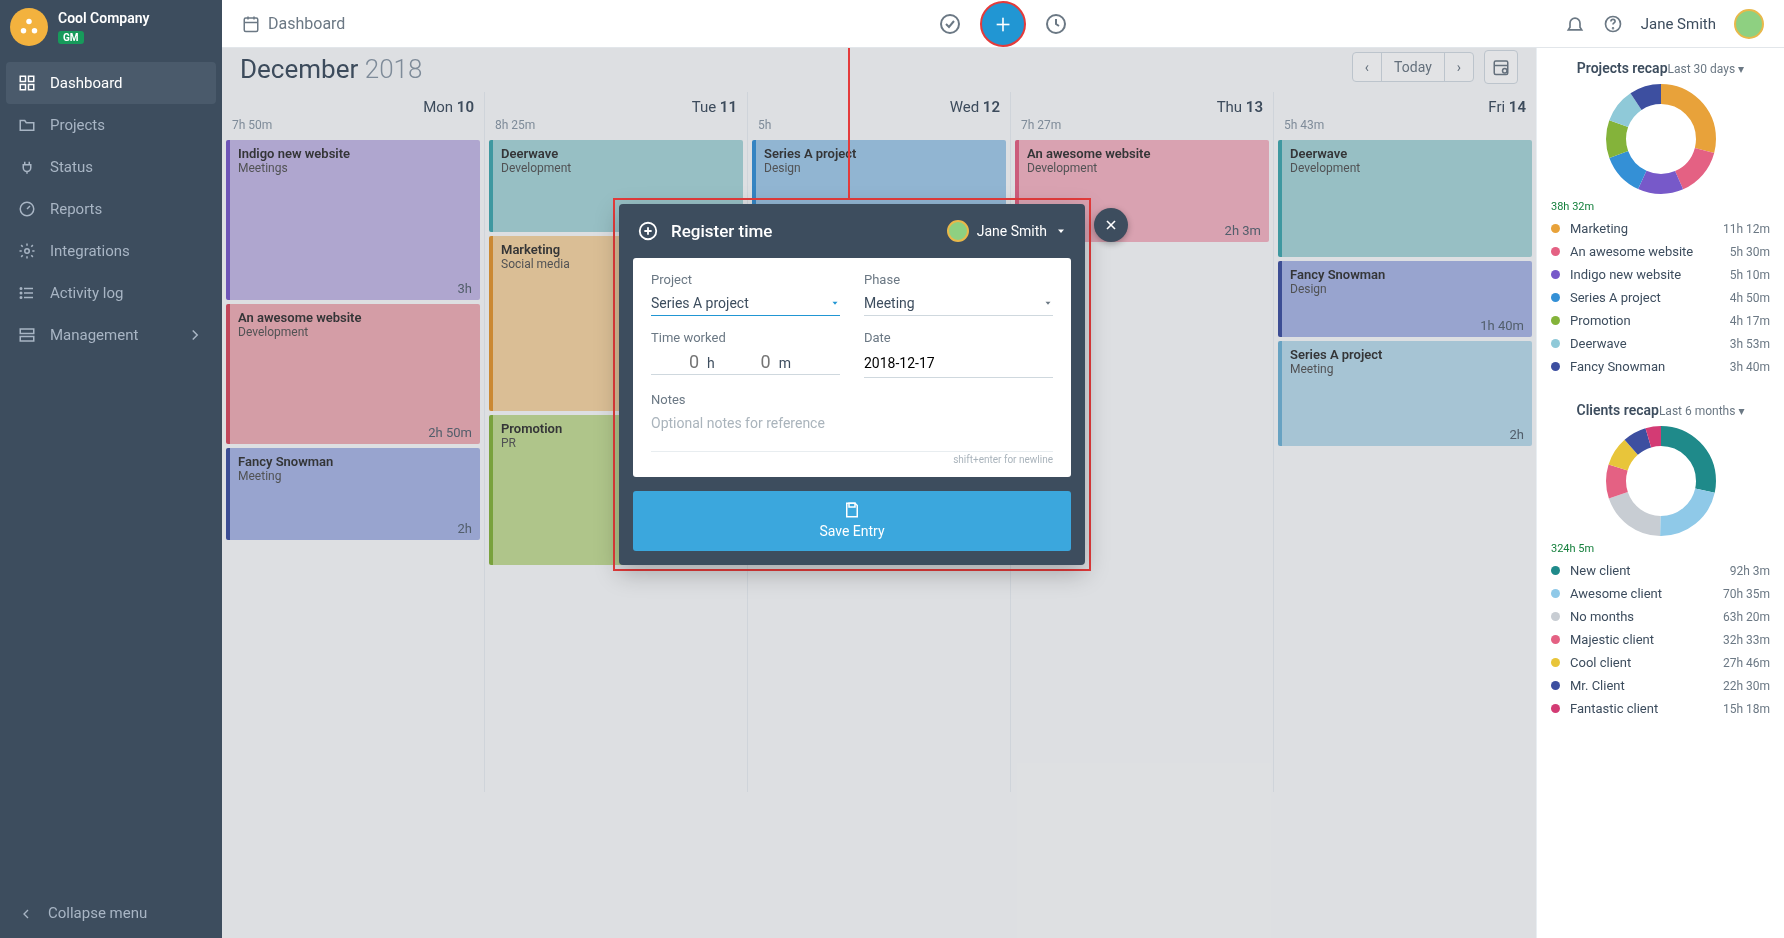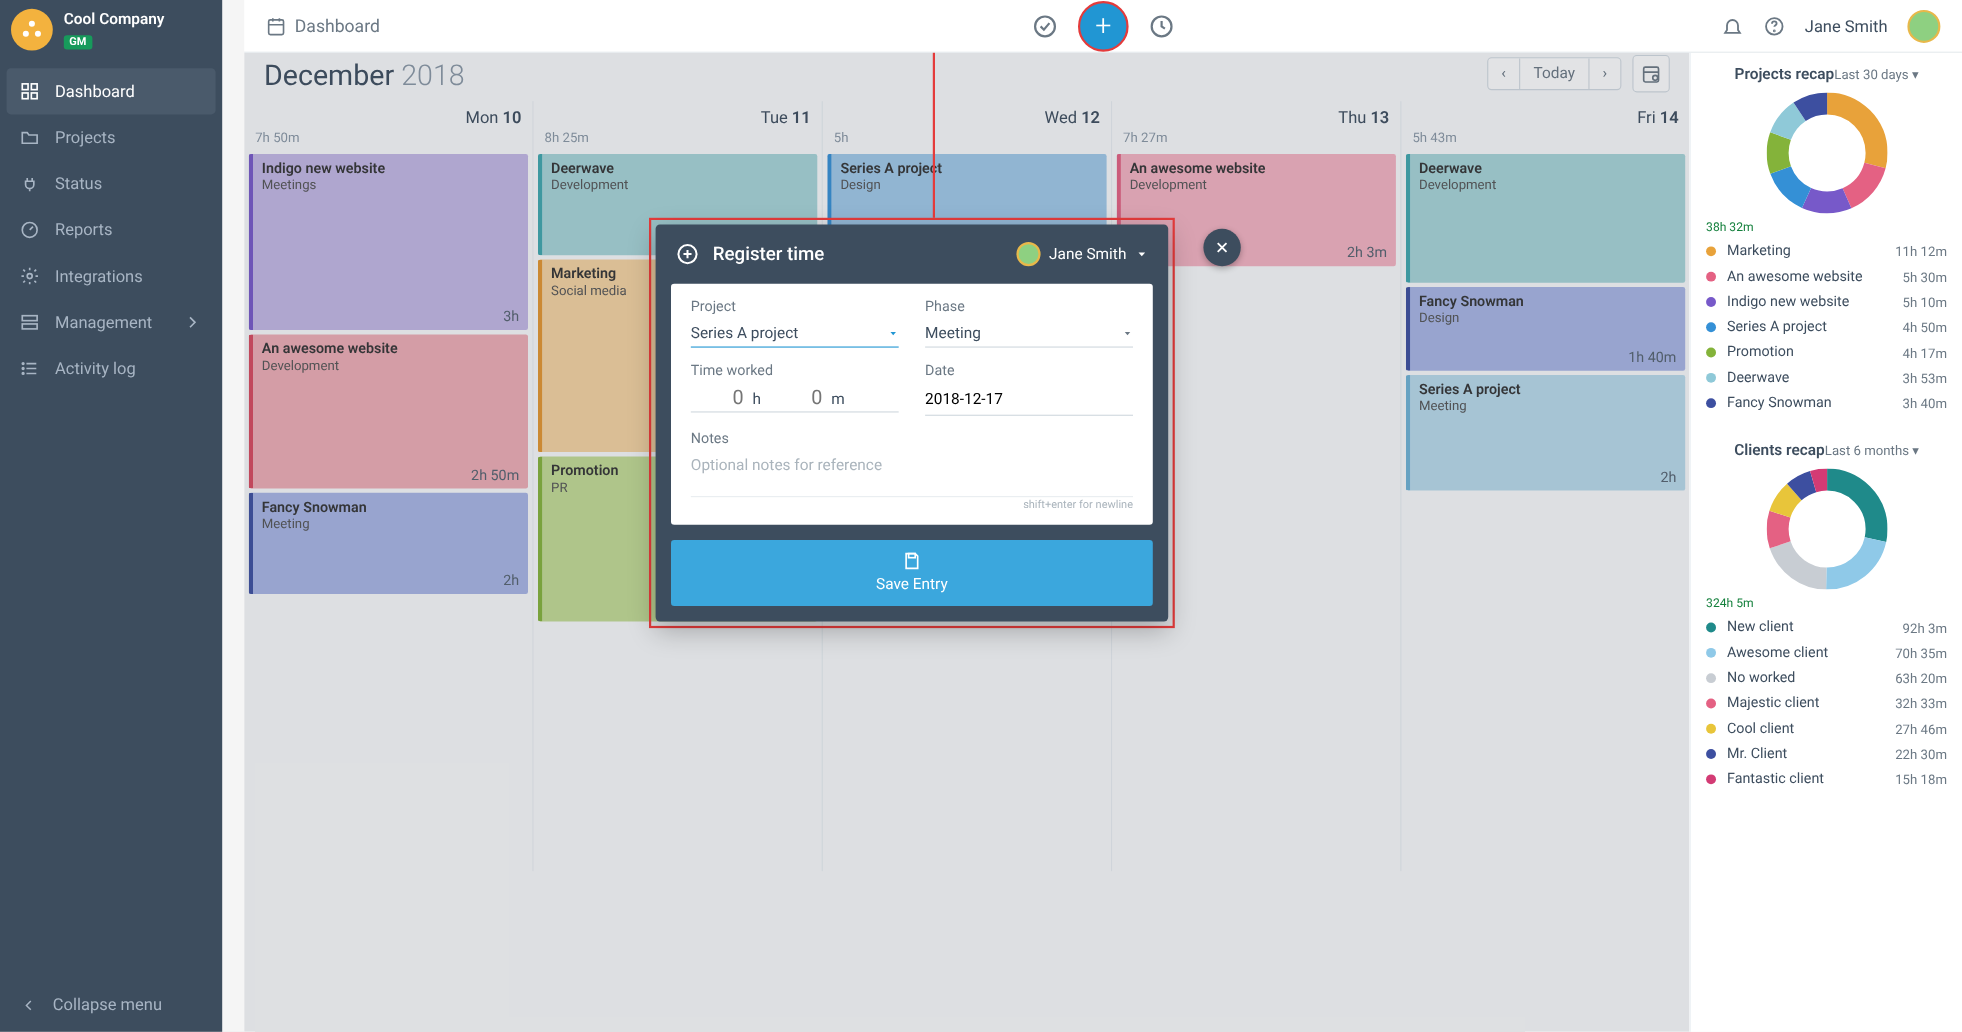--- a/index.html
+++ b/index.html
@@ -1,19 +1,19 @@
 <!DOCTYPE html>
 <html><head>
 <meta charset="utf-8">
 <style>
 * { box-sizing: border-box; margin: 0; padding: 0; font-family: -apple-system, BlinkMacSystemFont, "Segoe UI", Roboto, sans-serif; }
 body { background: #f5f5f5; color: #3d4d5e; overflow: hidden; width: 1784px; height: 938px; }
 
 
-.sidebar { position: absolute; left: 0; top: 0; width: 202px; height: 938px; background: #3d4d5e; color: #a8b5c4; display: flex; flex-direction: column; }
+.sidebar { position: absolute; left: 0; top: 0; width: 222px; height: 938px; background: #3d4d5e; color: #a8b5c4; display: flex; flex-direction: column; }
 .sidebar-top { display: flex; align-items: center; padding: 8px 10px; gap: 10px; }
 .logo { width: 38px; height: 38px; border-radius: 50%; background: #f3b23e; display: flex; align-items: center; justify-content: center; }
 .company-name { color: #fff; font-weight: 600; font-size: 14px; }
 .gm-badge { background: #179a5b; color: #fff; font-size: 10px; font-weight: 700; padding: 1px 5px; border-radius: 3px; margin-top: 2px; display: inline-block; }
 .nav { margin-top: 8px; }
 .nav-item { display: flex; align-items: center; gap: 14px; padding: 12px 18px; font-size: 15px; cursor: pointer; }
 .nav-item.active { background: #4a5a6b; color: #fff; border-radius: 4px; margin: 0 6px; padding: 12px 12px; }
 .nav-item svg { width: 18px; height: 18px; fill: none; stroke: currentColor; stroke-width: 2; }
 .sidebar-footer { margin-top: auto; padding: 16px 18px; display: flex; align-items: flex-end; gap: 14px; font-size: 15px; cursor: pointer; }
 
@@ -56,21 +56,21 @@
 .ev-teal   { background: #a7d5d9; border-color: #3fa7ae; }
 .ev-orange { background: #f6d4a2; border-color: #e4962e; }
 .ev-green  { background: #c3dc95; border-color: #84b33a; }
 .ev-red    { background: #efadb5; border-color: #d9495e; }
 .ev-pink   { background: #f5b3c2; border-color: #e46183; }
 .ev-blue   { background: #a0c9e9; border-color: #3490d6; }
 .ev-ltblue { background: #b9dbec; border-color: #6fb3d6; }
 .ev-navyb  { background: #a8b6e6; border-color: #3d4fa0; }
 
 
-.modal-wrap { position: absolute; top: 198px; left: 590px; width: 478px; border: 2px solid #e43b3b; padding: 4px; }
+.modal-wrap { position: absolute; top: 198px; left: 613px; width: 478px; border: 2px solid #e43b3b; padding: 4px; }
 .connector  { position: absolute; top: 48px; left: 848px; width: 2px; height: 150px; background: #e43b3b; }
 .modal { background: #3d4d5e; border-radius: 4px; overflow: hidden; color: #fff; box-shadow: 0 8px 24px rgba(0,0,0,0.25); }
 .modal-head { display: flex; align-items: center; padding: 16px 18px; gap: 12px; }
 .modal-head .title { font-size: 17px; font-weight: 500; }
 .modal-head .spacer { flex: 1; }
 .modal-head .user { display: flex; align-items: center; gap: 8px; font-size: 14px; }
 .modal-head .user .av { width: 22px; height: 22px; border-radius: 50%; background: #8ed081; border: 2px solid #e8b84a; }
 .modal-close { position: absolute; top: 208px; left: 1094px; width: 34px; height: 34px; border-radius: 50%; background: #3d4d5e; color: #fff; display: flex; align-items: center; justify-content: center; cursor: pointer; box-shadow: 0 2px 6px rgba(0,0,0,0.3); }
 .modal-body { background: #fff; margin: 0 14px; border-radius: 3px; padding: 14px 18px 12px; color: #3d4d5e; }
 .row { display: flex; gap: 24px; margin-bottom: 14px; }
@@ -152,38 +152,38 @@
       </div>
       <div class="nav-item">
         <svg viewBox="0 0 24 24">
           <circle cx="12" cy="12" r="3"></circle>
           <path d="M12 2v3M12 19v3M4.2 4.2l2.1 2.1M17.7 17.7l2.1 2.1M2 12h3M19 12h3M4.2 19.8l2.1-2.1M17.7 6.3l2.1-2.1"></path>
         </svg>
         <span>Integrations</span>
       </div>
       <div class="nav-item">
         <svg viewBox="0 0 24 24">
-          <rect x="3" y="4" width="18" height="6"></rect>
-          <rect x="3" y="14" width="18" height="6"></rect>
-        </svg>
-        <span>Management</span>
-        <svg viewBox="0 0 24 24" width="14" height="14" style="margin-left:auto">
-          <polyline points="9 6 15 12 9 18"></polyline>
-        </svg>
-      </div>
-      <div class="nav-item">
-        <svg viewBox="0 0 24 24">
           <line x1="8" y1="6" x2="20" y2="6"></line>
           <line x1="8" y1="12" x2="20" y2="12"></line>
           <line x1="8" y1="18" x2="20" y2="18"></line>
           <circle cx="4" cy="6" r="1"></circle>
           <circle cx="4" cy="12" r="1"></circle>
           <circle cx="4" cy="18" r="1"></circle>
         </svg>
         <span>Activity log</span>
+      </div>
+      <div class="nav-item">
+        <svg viewBox="0 0 24 24">
+          <rect x="3" y="4" width="18" height="6"></rect>
+          <rect x="3" y="14" width="18" height="6"></rect>
+        </svg>
+        <span>Management</span>
+        <svg viewBox="0 0 24 24" width="14" height="14" style="margin-left:auto">
+          <polyline points="9 6 15 12 9 18"></polyline>
+        </svg>
       </div>
     </div>
   <div class="sidebar-footer">
     <svg viewBox="0 0 24 24" width="16" height="16" stroke="#a8b5c4" fill="none" stroke-width="2">
         <polyline points="15 18 9 12 15 6"></polyline>
       </svg>
     <span>Collapse menu</span>
   </div>
 </div>
 
@@ -496,21 +496,21 @@
           <span class="name">New client</span>
           <span class="dur">92h 3m</span>
         </div>
         <div class="recap-row">
           <span class="dot" style="background:#8fc9e8"></span>
           <span class="name">Awesome client</span>
           <span class="dur">70h 35m</span>
         </div>
         <div class="recap-row">
           <span class="dot" style="background:#c8cdd3"></span>
-          <span class="name">No worked</span>
+          <span class="name">No months</span>
           <span class="dur">63h 20m</span>
         </div>
         <div class="recap-row">
           <span class="dot" style="background:#e46183"></span>
           <span class="name">Majestic client</span>
           <span class="dur">32h 33m</span>
         </div>
         <div class="recap-row">
           <span class="dot" style="background:#e8c53a"></span>
           <span class="name">Cool client</span>

